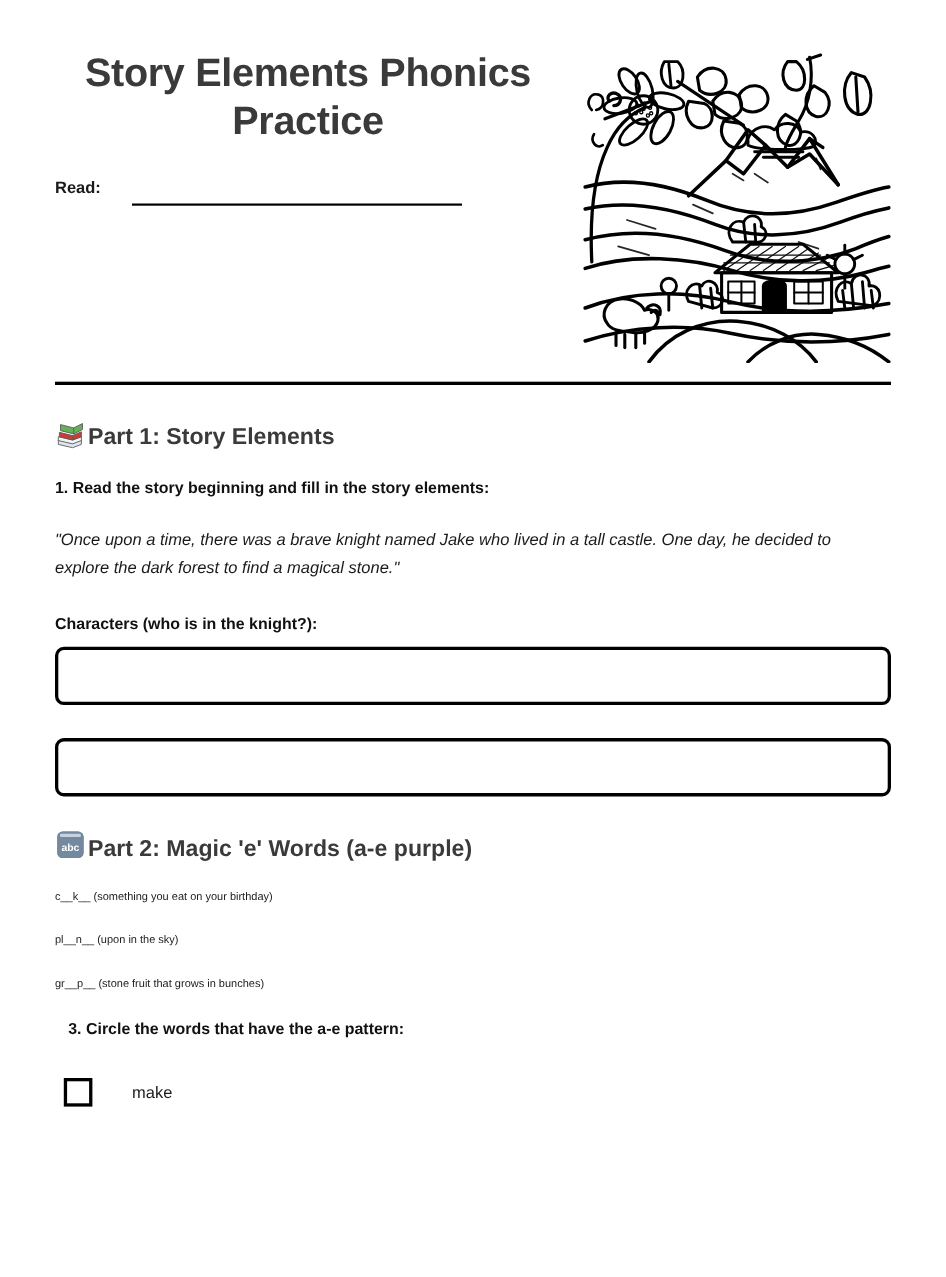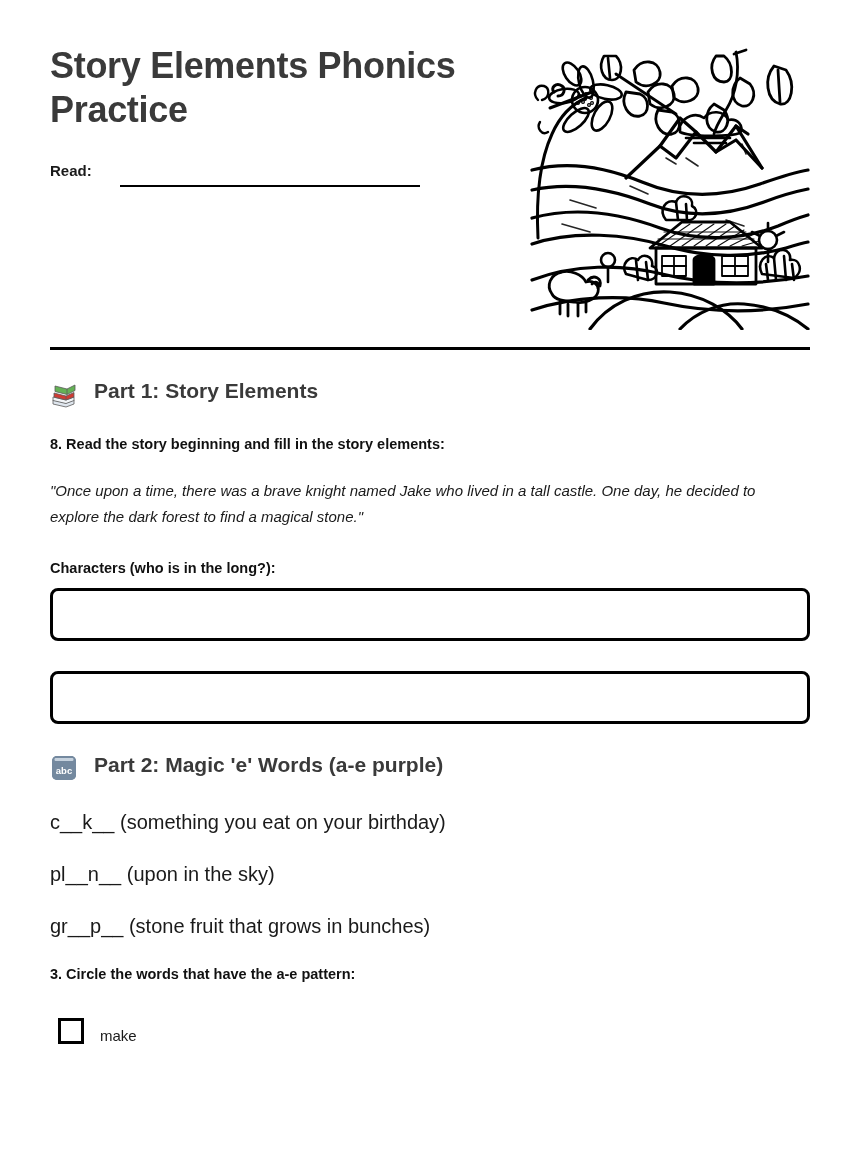--- a/index.html
+++ b/index.html
@@ -24,20 +24,21 @@
     height: 1161px;
   }
 
   
   .header {
     position: absolute;
     left: 50px;
     top: 44px;
     width: 760px;
     height: 290px;
+    text-align: center;
   }
   .title-block {
     position: absolute;
     left: 0;
     top: 0;
     width: 460px;
   }
   .doc-title {
     font-size: 36px;
     font-weight: bold;
@@ -97,22 +98,22 @@
   
   .content {
     position: absolute;
     left: 50px;
     top: 380px;
     width: 760px;
   }
 
   .section-heading {
     display: flex;
-    align-items: flex-start;
-    gap: 16px;
+    align-items: flex-end;
+    gap: 2px;
     font-size: 21px;
     font-weight: bold;
     color: #3a3a3a;
     margin: 0 0 28px 0;
   }
   .section-heading .sh-text { line-height: 1; }
 
   .emoji-icon {
     width: 28px;
     height: 28px;
@@ -153,37 +154,37 @@
     background: #ffffff;
     margin: 0 0 30px 0;
   }
 
   .part2-heading {
     margin-top: 0;
     margin-bottom: 28px;
   }
 
   .word-line {
-    font-size: 20px;
+    font-size: 10px;
     color: #1a1a1a;
     margin: 0 0 27px 0;
     line-height: 1.25;
   }
 
   .circle-q {
     font-size: 14.5px;
     font-weight: bold;
     color: #111111;
-    margin: 0 0 36px 0;
+    margin: 0 0 36px 12px;
   }
 
   .check-row {
     display: flex;
-    align-items: flex-end;
-    gap: 16px;
+    align-items: center;
+    gap: 36px;
     margin-left: 8px;
   }
   .check-box {
     width: 26px;
     height: 26px;
     box-sizing: border-box;
     border: 3px solid #000000;
     background: #ffffff;
     flex: 0 0 26px;
   }
@@ -387,25 +388,25 @@
             <path d="M4 13 L16 16 L24 12.5 L24 17 L16 20 L4 17 Z" fill="#cf3b33"></path>
             <path d="M5 6 L17 9 L25 5 L25 10.5 L17 14.5 L5 11.5 Z" fill="#64b155"></path>
             <path d="M17 9 L17 14.5" fill="none"></path>
             <path d="M16 16 L16 20" fill="none"></path>
           </g>
         </svg>
       </span>
       <span class="sh-text">Part 1: Story Elements</span>
     </h2>
 
-    <p class="q-label">8. Read the story beginning and fill in the story elements:</p>
+    <p class="q-label">1. Read the story beginning and fill in the story elements:</p>
 
     <p class="story-quote">"Once upon a time, there was a brave knight named Jake who lived in a tall castle. One day, he decided to explore the dark forest to find a magical stone."</p>
 
-    <p class="prompt-label">Characters (who is in the long?):</p>
+    <p class="prompt-label">Characters (who is in the knight?):</p>
     <div class="answer-box"></div>
 
     <div class="answer-box"></div>
 
     <h2 class="section-heading part2-heading">
       <span class="emoji-icon">
         <svg width="28" height="28" viewBox="0 0 28 28" xmlns="http://www.w3.org/2000/svg">
           <rect x="2" y="2" width="24" height="24" rx="5" fill="#74899f" stroke="#5e7governing" stroke-width="0"></rect>
           <rect x="2" y="2" width="24" height="24" rx="5" fill="#74899f"></rect>
           <rect x="4.5" y="4" width="19" height="3" rx="1.2" fill="#c6d2de"></rect>

